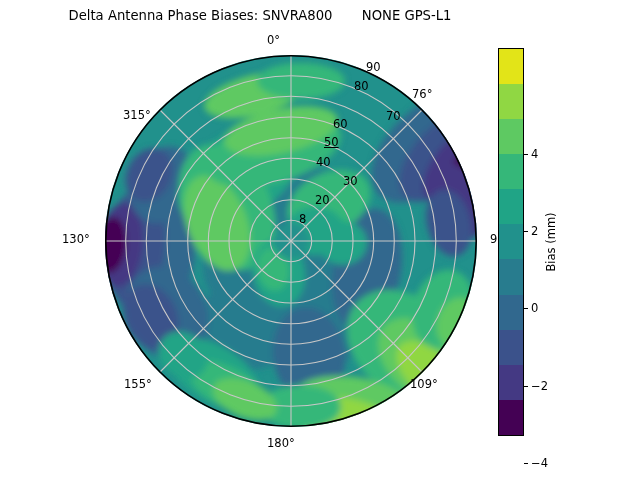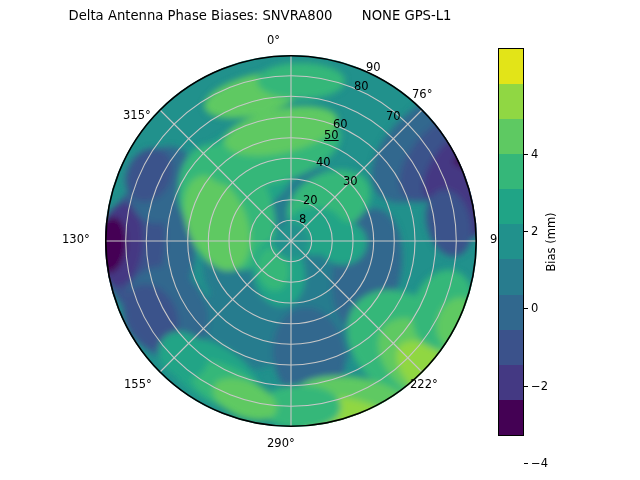--- a/index.html
+++ b/index.html
@@ -174,31 +174,31 @@
         <line x1="54.5" y1="54.5" x2="317.5" y2="317.5"></line>
         <line x1="317.5" y1="54.5" x2="54.5" y2="317.5"></line>
       </g>
 
       <circle cx="186" cy="186" r="185.2" fill="none" stroke="#000000" stroke-width="1.6"></circle>
     </svg>
 
     <div class="ang-label" style="left:162px; top:-22px;">0°</div>
     <div class="ang-label" style="left:307px; top:32px;">76°</div>
     <div class="ang-label" style="left:385px; top:177px;">90</div>
-    <div class="ang-label" style="left:305px; top:322px;">222°</div>
-    <div class="ang-label" style="left:162px; top:381px;">290°</div>
+    <div class="ang-label" style="left:305px; top:322px;">109°</div>
+    <div class="ang-label" style="left:162px; top:381px;">180°</div>
     <div class="ang-label" style="left:19px; top:322px;">155°</div>
     <div class="ang-label" style="left:-43px; top:177px;">130°</div>
     <div class="ang-label" style="left:18px; top:37px;margin-top:16px;">315°</div>
 
     <div class="rad-label" style="left:194px; top:157px;">8</div>
-    <div class="rad-label" style="left:198px; top:138px;text-align:right;">20</div>
+    <div class="rad-label" style="left:210px; top:138px;text-align:right;">20</div>
     <div class="rad-label" style="left:204px; top:119px;margin-left:34px;">30</div>
     <div class="rad-label" style="left:211px; top:100px;text-align:right;">40</div>
-    <div class="rad-label" style="left:219px; top:73px;text-decoration:underline;">50</div>
+    <div class="rad-label" style="left:219px; top:80px;text-decoration:underline;">50</div>
     <div class="rad-label" style="left:228px; top:62px;text-align:center;">60</div>
     <div class="rad-label" style="left:238px; top:54px;margin-left:43px;">70</div>
     <div class="rad-label" style="left:249px; top:24px;">80</div>
     <div class="rad-label" style="left:261px; top:5px;">90</div>
   </div>
 
   <div id="cbar-wrap">
     <div id="cbar">
         <div class="cband" style="height: 9.09091%; background: rgb(226, 228, 24);"></div>
         <div class="cband" style="height: 9.09091%; background: rgb(144, 215, 67);"></div>

